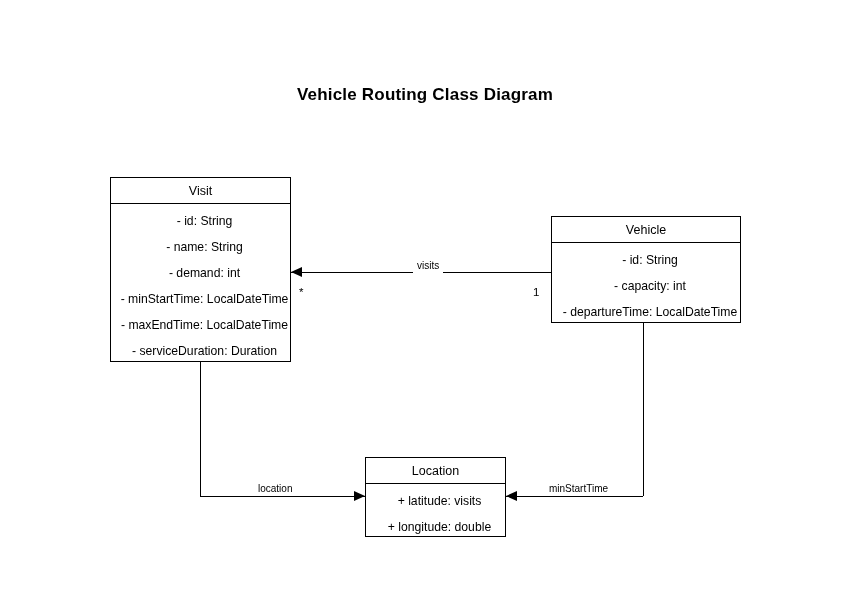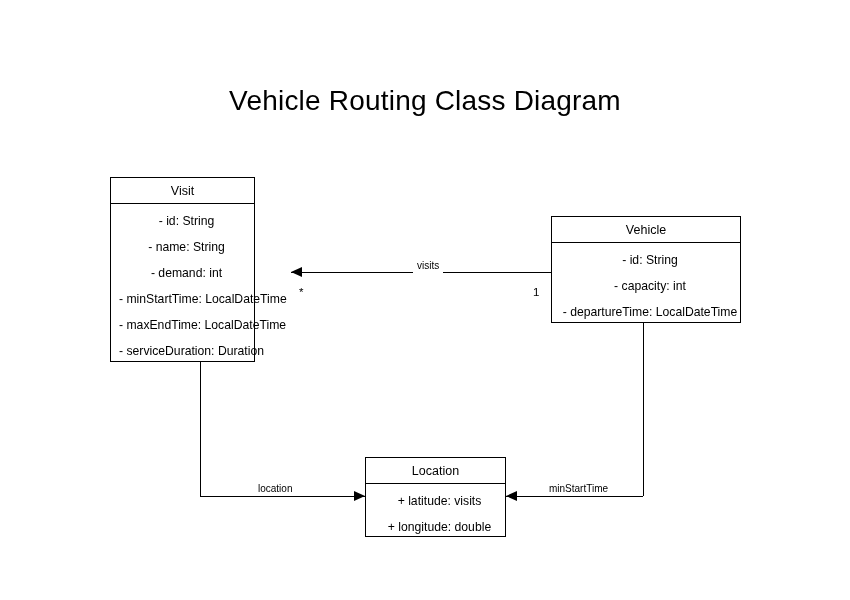--- a/index.html
+++ b/index.html
@@ -20,22 +20,22 @@
     height: 600px;
   }
 
   
   .diagram-title {
     position: absolute;
     left: 0;
     top: 85px;
     width: 850px;
     text-align: center;
-    font-size: 28px;
-    font-weight: normal;
+    font-size: 17px;
+    font-weight: bold;
     letter-spacing: 0.2px;
     color: #000000;
   }
 
   
   .uml-class {
     position: absolute;
     box-sizing: border-box;
     background: #ffffff;
     border: 1.3px solid #000000;
@@ -56,21 +56,21 @@
     text-align: center;
   }
   .uml-attr {
     font-size: 12.2px;
     line-height: 26px;
     height: 26px;
     padding-left: 8px;
     white-space: nowrap;
   }
 
-  #class-visit    { left: 110px; top: 177px; width: 145px; height: 185px; }
+  #class-visit    { left: 110px; top: 177px; width: 181px; height: 185px; }
   #class-vehicle  { left: 551px; top: 216px; width: 190px; height: 107px; }
   #class-location { left: 365px; top: 457px; width: 141px; height: 80px; }
 
   
   .edge-line {
     position: absolute;
     background: #000000;
     z-index: 2;
   }
   .edge-h { height: 1.3px; }

